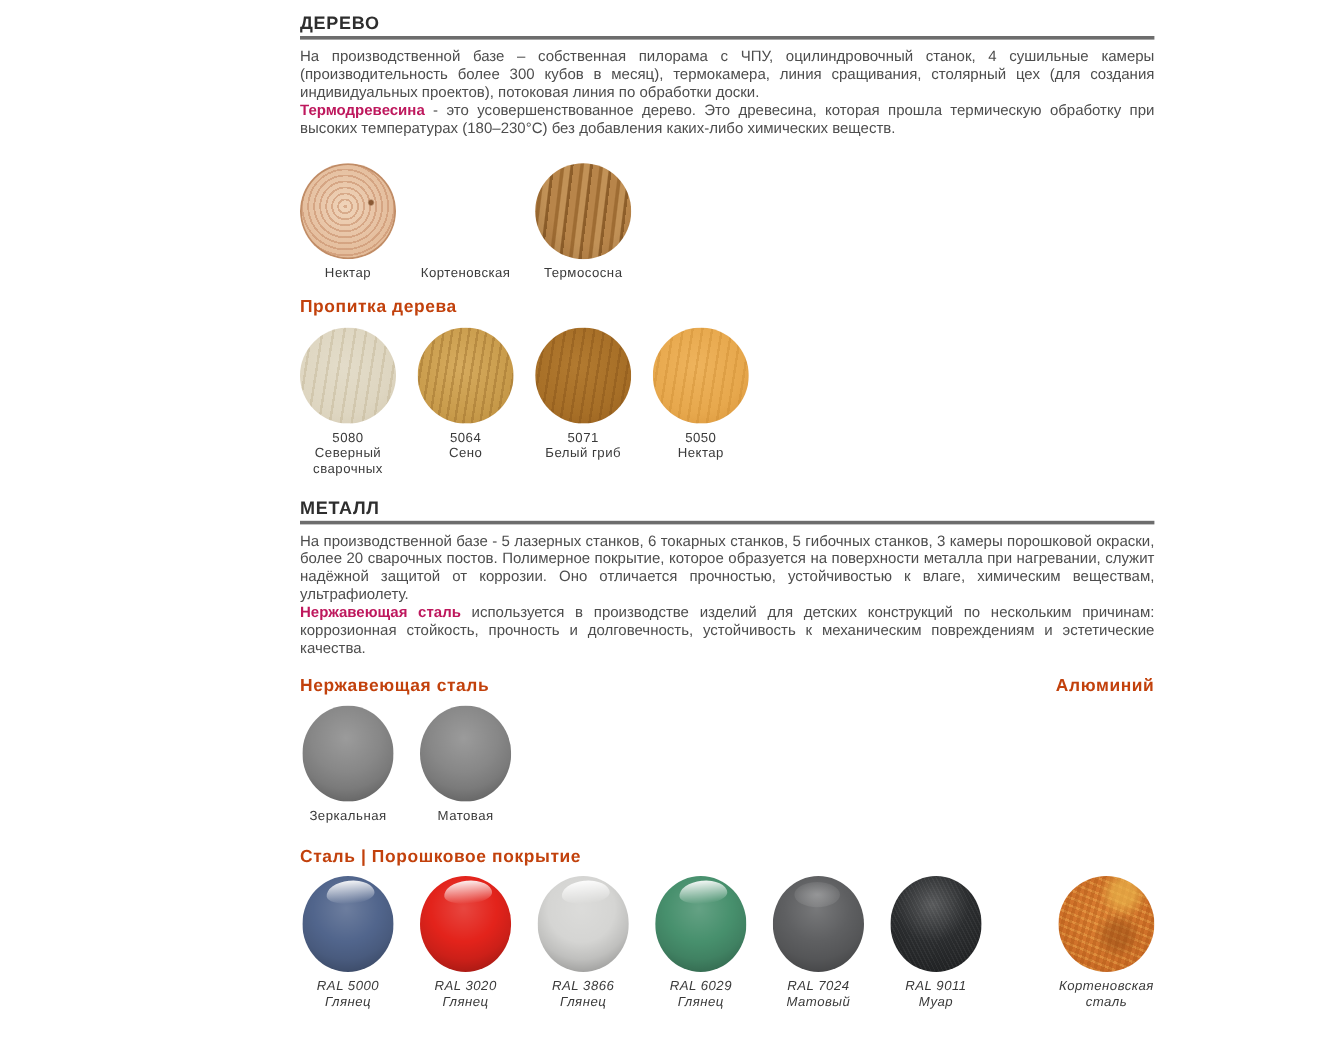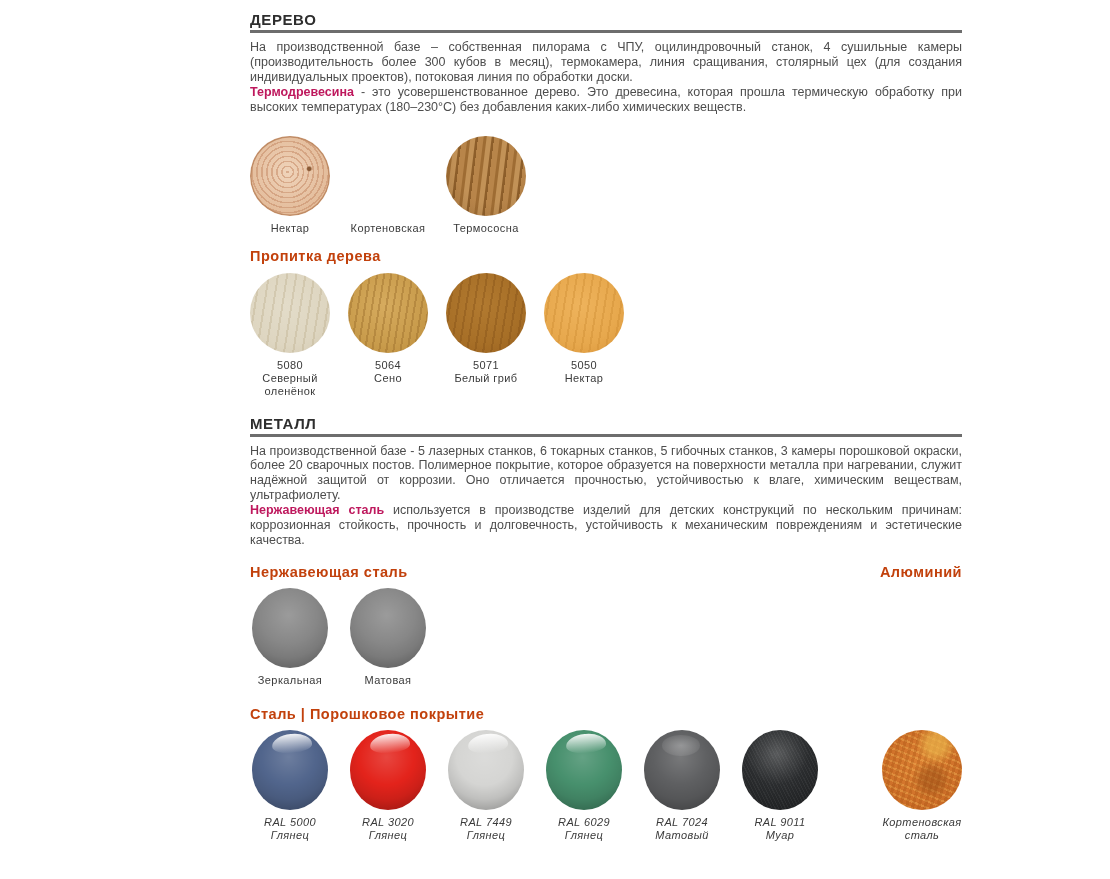--- a/index.html
+++ b/index.html
@@ -225,21 +225,21 @@
         <div class="swatch-label">Термососна</div>
       </div>
     </div>
 
     <h3 class="sub-heading impregnation-head">Пропитка дерева</h3>
 
     <div class="swatch-row impregnation-row">
       <div class="swatch-item">
         <div class="swatch tx-5080"></div>
         <div class="swatch-label swatch-code">5080</div>
-        <div class="swatch-label swatch-finish" style="width:90px;">Северный оленёнок</div>
+        <div class="swatch-label swatch-finish" style="width:90px;">Северный сварочных</div>
       </div>
       <div class="swatch-item">
         <div class="swatch tx-5064"></div>
         <div class="swatch-label swatch-code">5064</div>
         <div class="swatch-label swatch-finish">Сено</div>
       </div>
       <div class="swatch-item">
         <div class="swatch tx-5071"></div>
         <div class="swatch-label swatch-code">5071</div>
         <div class="swatch-label swatch-finish">Белый гриб</div>
@@ -284,21 +284,21 @@
         <div class="swatch-label swatch-code">RAL 5000</div>
         <div class="swatch-label swatch-finish">Глянец</div>
       </div>
       <div class="swatch-item">
         <div class="swatch ball gloss" style="--c: #e3231b;"></div>
         <div class="swatch-label swatch-code">RAL 3020</div>
         <div class="swatch-label swatch-finish">Глянец</div>
       </div>
       <div class="swatch-item">
         <div class="swatch ball gloss" style="--c: #d5d5d3;"></div>
-        <div class="swatch-label swatch-code">RAL 7449</div>
+        <div class="swatch-label swatch-code">RAL 3866</div>
         <div class="swatch-label swatch-finish">Глянец</div>
       </div>
       <div class="swatch-item">
         <div class="swatch ball gloss" style="--c: #47906d;"></div>
         <div class="swatch-label swatch-code">RAL 6029</div>
         <div class="swatch-label swatch-finish">Глянец</div>
       </div>
       <div class="swatch-item">
         <div class="swatch ball soft" style="--c: #5e5f61;"></div>
         <div class="swatch-label swatch-code">RAL 7024</div>

